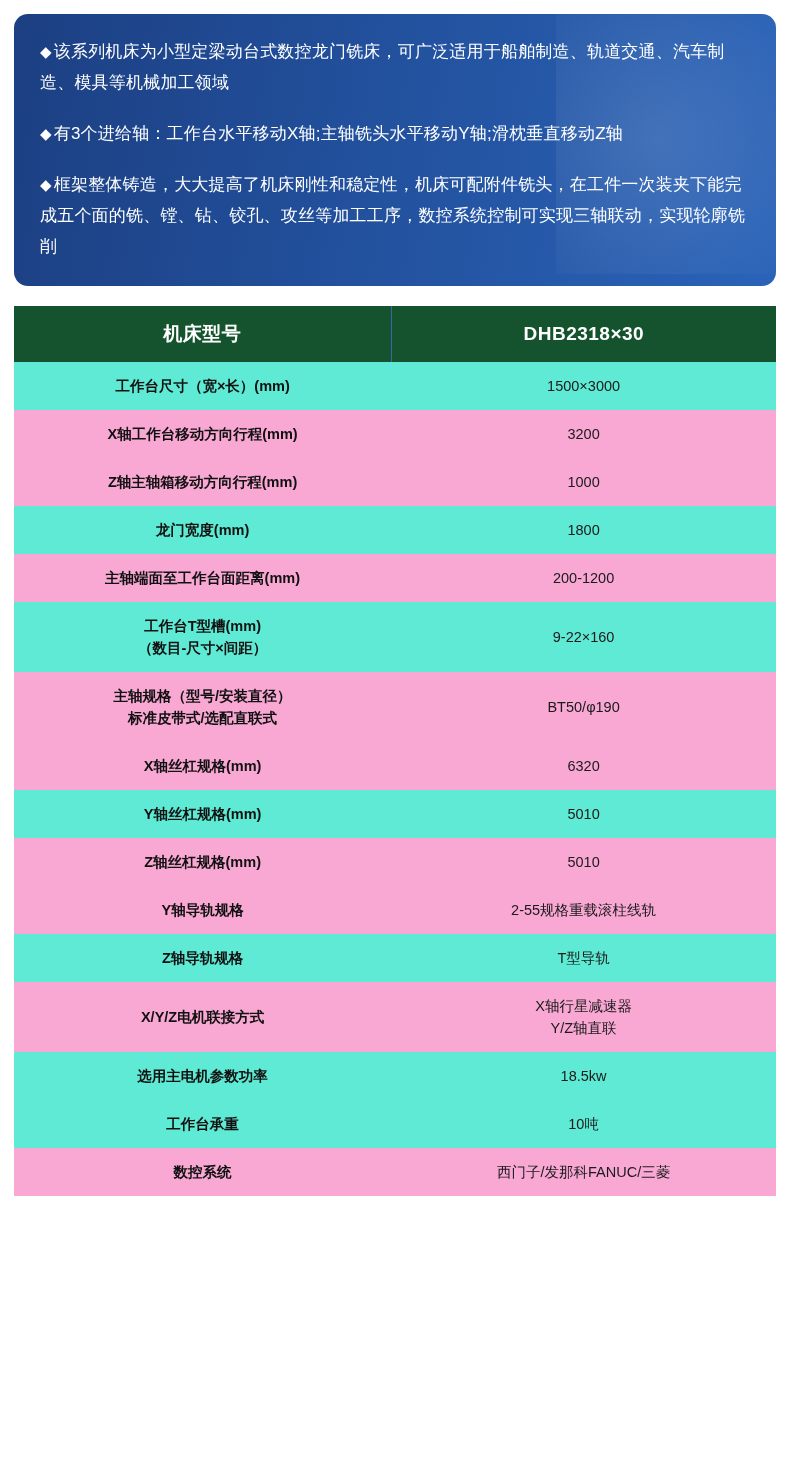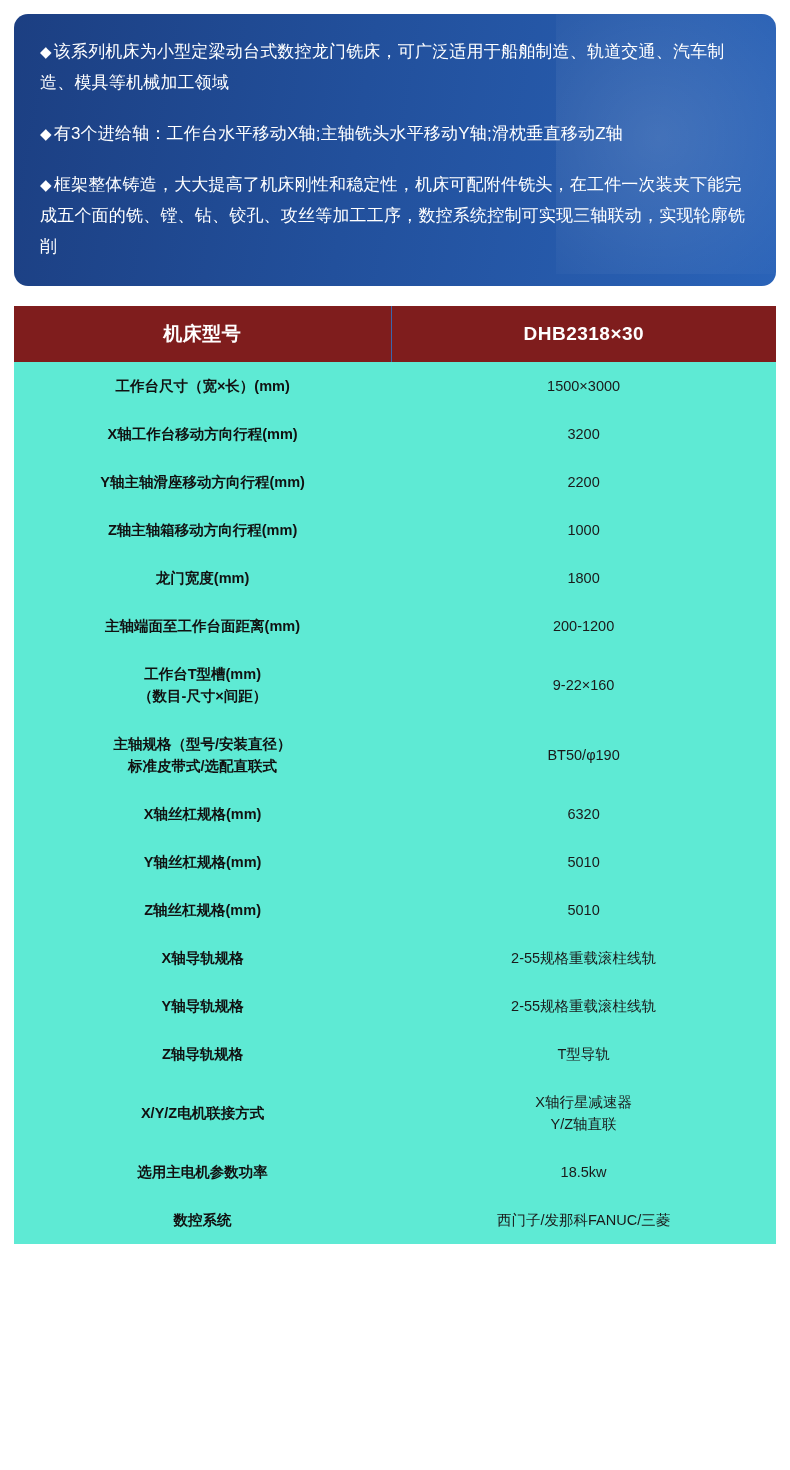--- a/index.html
+++ b/index.html
@@ -58,21 +58,21 @@
   .spec-table {
     width: 762px;
     margin: 20px auto 0 auto;
     border-collapse: collapse;
     table-layout: fixed;
   }
   .spec-table col.c1 { width: 49.5%; }
   .spec-table col.c2 { width: 50.5%; }
 
   .spec-table thead th {
-    background: #7f1d1d;
+    background: #14532d;
     color: #ffffff;
     font-size: 19px;
     font-weight: bold;
     padding: 15px 16px;
     text-align: center;
     letter-spacing: 0.5px;
   }
   .spec-table thead th.head-left {
     border-right: 1px solid #3a66ad;
   }
@@ -92,21 +92,21 @@
     font-size: 14.5px;
     font-weight: normal;
     color: #1a1a1a;
   }
   .spec-table tbody tr.alt td {
     background: #ebebeb;
   }
   .spec-table tbody tr td {
     background: #5eead4;
   }
-  .spec-table tbody tr.alt td { background: #5eead4; }
+  .spec-table tbody tr.alt td { background: #f9a8d4; }
 
   .sub {
     display: block;
   }
 </style>
 </head>
 <body>
 
 <div class="page">
 
@@ -129,24 +129,20 @@
     </thead>
     <tbody>
       <tr>
         <td class="label">工作台尺寸（宽×长）(mm)</td>
         <td class="value">1500×3000</td>
       </tr>
       <tr class="alt">
         <td class="label">X轴工作台移动方向行程(mm)</td>
         <td class="value">3200</td>
       </tr>
-      <tr>
-        <td class="label">Y轴主轴滑座移动方向行程(mm)</td>
-        <td class="value">2200</td>
-      </tr>
       <tr class="alt">
         <td class="label">Z轴主轴箱移动方向行程(mm)</td>
         <td class="value">1000</td>
       </tr>
       <tr>
         <td class="label">龙门宽度(mm)</td>
         <td class="value">1800</td>
       </tr>
       <tr class="alt">
         <td class="label">主轴端面至工作台面距离(mm)</td>
@@ -171,43 +167,43 @@
         <td class="value">6320</td>
       </tr>
       <tr>
         <td class="label">Y轴丝杠规格(mm)</td>
         <td class="value">5010</td>
       </tr>
       <tr class="alt">
         <td class="label">Z轴丝杠规格(mm)</td>
         <td class="value">5010</td>
       </tr>
-      <tr>
-        <td class="label">X轴导轨规格</td>
-        <td class="value">2-55规格重载滚柱线轨</td>
-      </tr>
       <tr class="alt">
         <td class="label">Y轴导轨规格</td>
         <td class="value">2-55规格重载滚柱线轨</td>
       </tr>
       <tr>
         <td class="label">Z轴导轨规格</td>
         <td class="value">T型导轨</td>
       </tr>
       <tr class="alt">
         <td class="label">X/Y/Z电机联接方式</td>
         <td class="value">
           <span class="sub">X轴行星减速器</span>
           <span class="sub">Y/Z轴直联</span>
         </td>
       </tr>
       <tr>
         <td class="label">选用主电机参数功率</td>
         <td class="value">18.5kw</td>
       </tr>
+      <tr>
+        <td class="label">工作台承重</td>
+        <td class="value">10吨</td>
+      </tr>
       <tr class="alt">
         <td class="label">数控系统</td>
         <td class="value">西门子/发那科FANUC/三菱</td>
       </tr>
     </tbody>
   </table>
 
 </div>
 
 </body></html>

